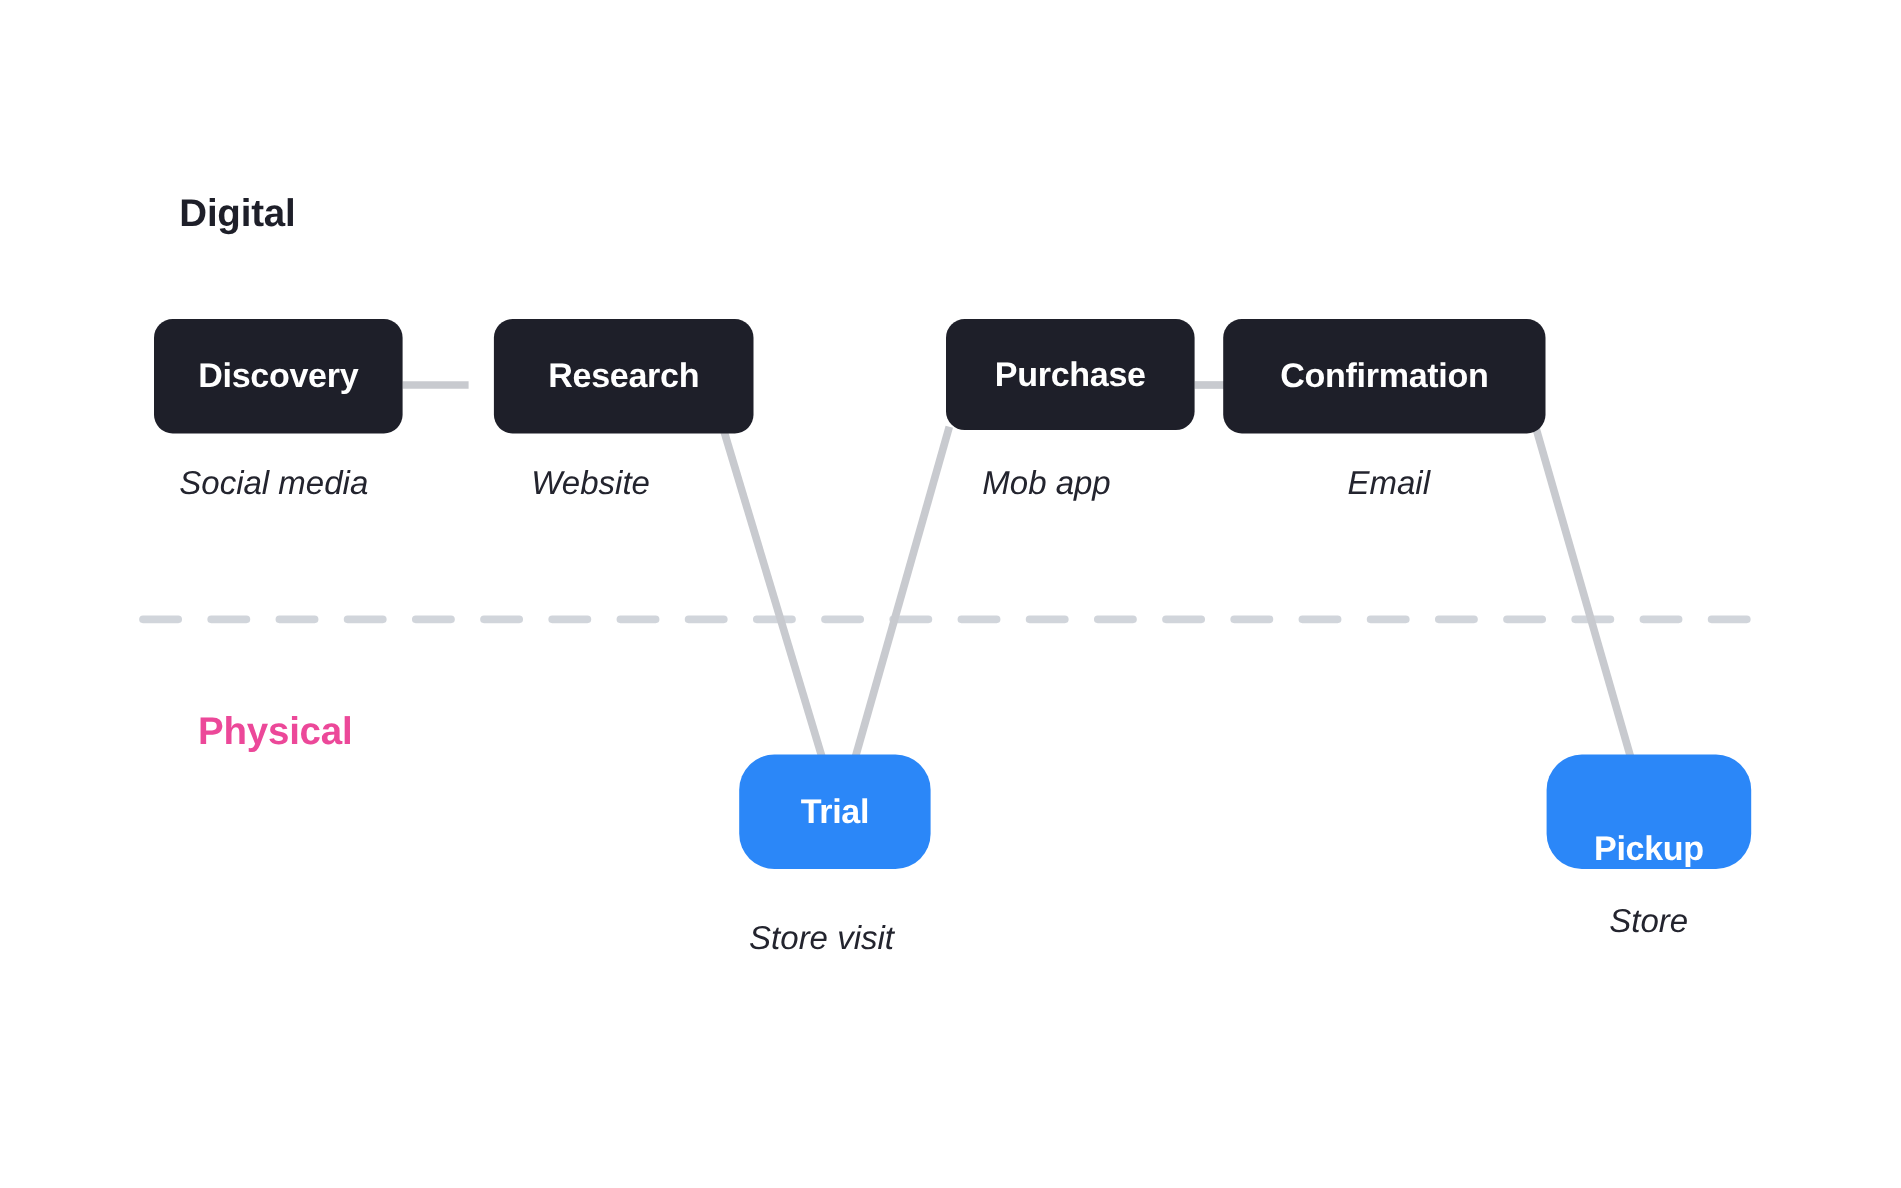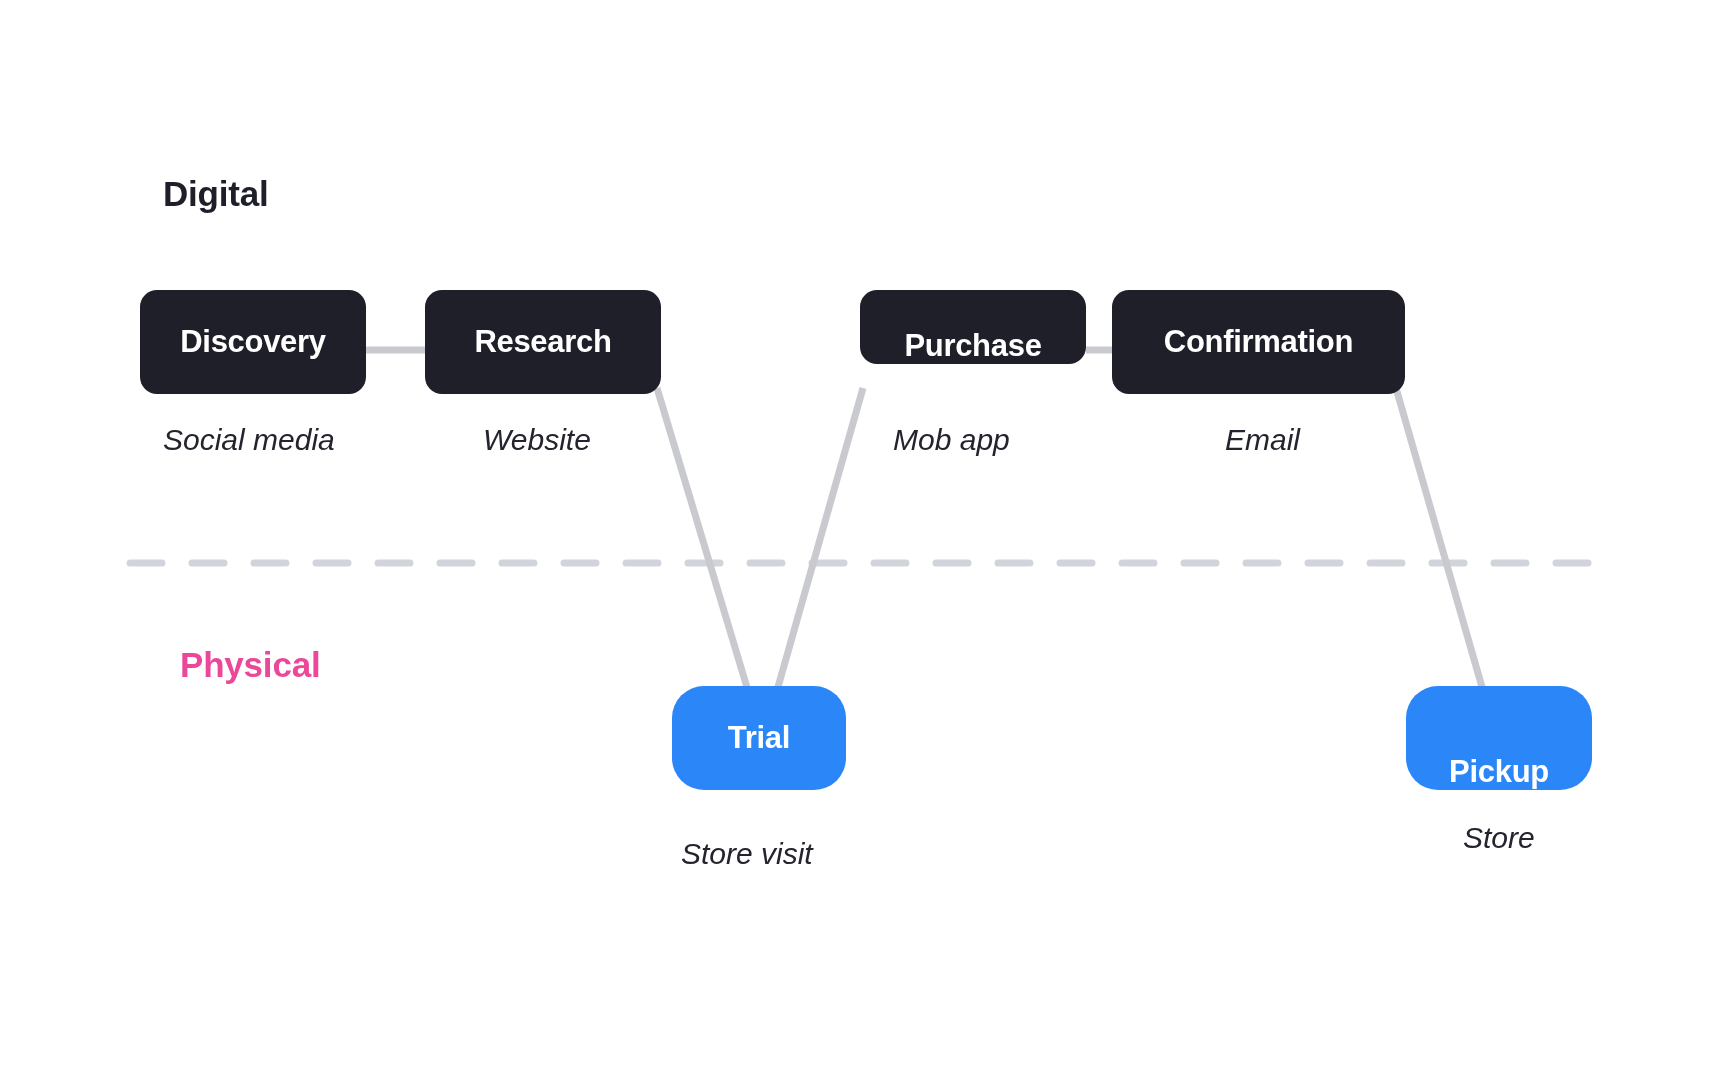--- a/index.html
+++ b/index.html
@@ -88,25 +88,25 @@
   </svg>
 
   <div class="lane-label digital">Digital</div>
 
   <div class="lane-label physical">Physical</div>
 
   <div class="node digital" style="left:140px; top:290px; width:226px; height:104px;">
     <span>Discovery</span>
   </div>
 
-  <div class="node digital" style="left:425px; top:290px; width:236px; height:104px;">
+  <div class="node digital" style="left:449px; top:290px; width:236px; height:104px;">
     <span>Research</span>
   </div>
 
-  <div class="node digital" style="left:860px; top:290px; width:226px; height:74px;align-items:flex-end;">
+  <div class="node digital" style="left:860px; top:290px; width:226px; height:101px;">
     <span>Purchase</span>
   </div>
 
   <div class="node digital" style="left:1112px; top:290px; width:293px; height:104px;">
     <span>Confirmation</span>
   </div>
 
   <div class="node physical" style="left:672px; top:686px; width:174px; height:104px;">
     <span>Trial</span>
   </div>

